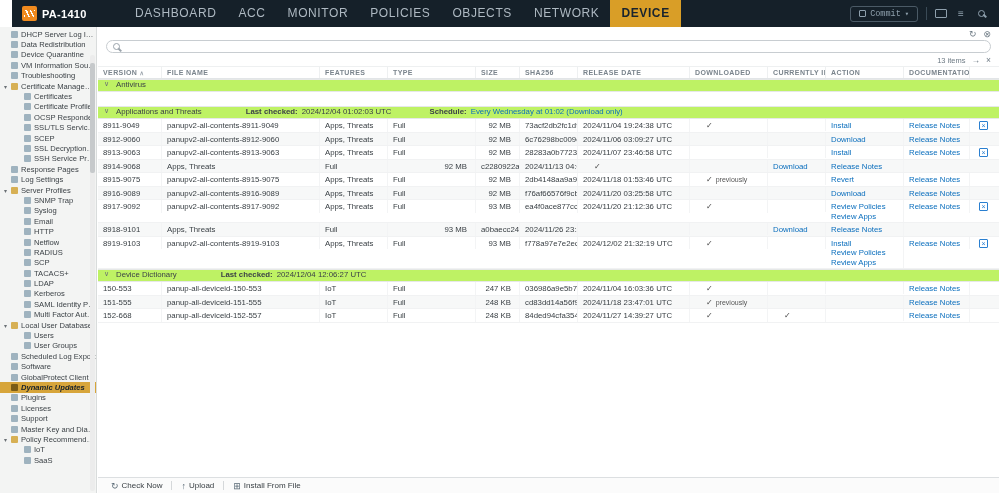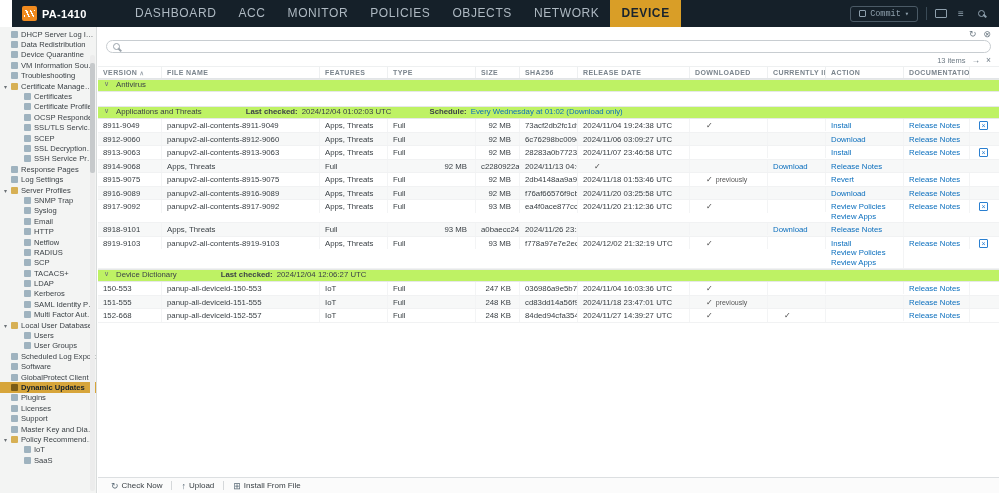--- a/index.html
+++ b/index.html
@@ -24,21 +24,21 @@
   .tico{min-width:12px;height:12px;color:#8fa0ad;font-size:10px;line-height:12px;text-align:center;cursor:pointer;}
   .tico.box{width:10px;height:9px;border:1px solid #8fa0ad;border-radius:1px;}
   .mag{width:7px;height:7px;border:1.5px solid #8fa0ad;border-radius:50%;position:relative;display:inline-block;}
   .mag::after{content:"";position:absolute;width:4px;height:1.5px;background:#8fa0ad;transform:rotate(45deg);right:-3px;bottom:-1px;}
 
   
   .sidebar{position:absolute;top:27px;left:0;width:97px;bottom:0;background:#f3f4f3;border-right:1px solid #d9dcdc;overflow:hidden;}
   .tree{padding-top:2px;}
   .side-item{display:flex;align-items:center;height:10.4px;font-size:7.6px;color:#3c4247;padding-left:4px;white-space:nowrap;overflow:hidden;cursor:pointer;}
   .side-item.d1{padding-left:17px;}
-  .side-item.sel{background:#d7a53a;color:#15202a;font-weight:bold;}
+  .side-item.sel{background:#d7a53a;color:#15202a;font-weight:bold;font-style:italic;}
   .arr{width:7px;flex:none;font-size:6px;color:#6b7076;}
   .iico{width:7px;height:7px;margin-right:3px;flex:none;border-radius:1px;}
   .iico.page{background:#9fb3bf;}
   .iico.folder{background:#d7b054;}
   .sel .iico{background:#7a5c16;}
   .lbl{overflow:hidden;text-overflow:ellipsis;}
   .sb-scroll{position:absolute;right:1px;top:28px;width:5px;bottom:2px;background:#ececec;border-radius:2px;}
   .sb-up{position:absolute;right:0;top:28px;width:7px;font-size:5px;color:#8a9096;text-align:center;line-height:6px;cursor:pointer;}
   .sb-thumb{position:absolute;top:8px;left:0;width:5px;height:110px;background:#c6c9cb;border-radius:2px;cursor:pointer;}
 

